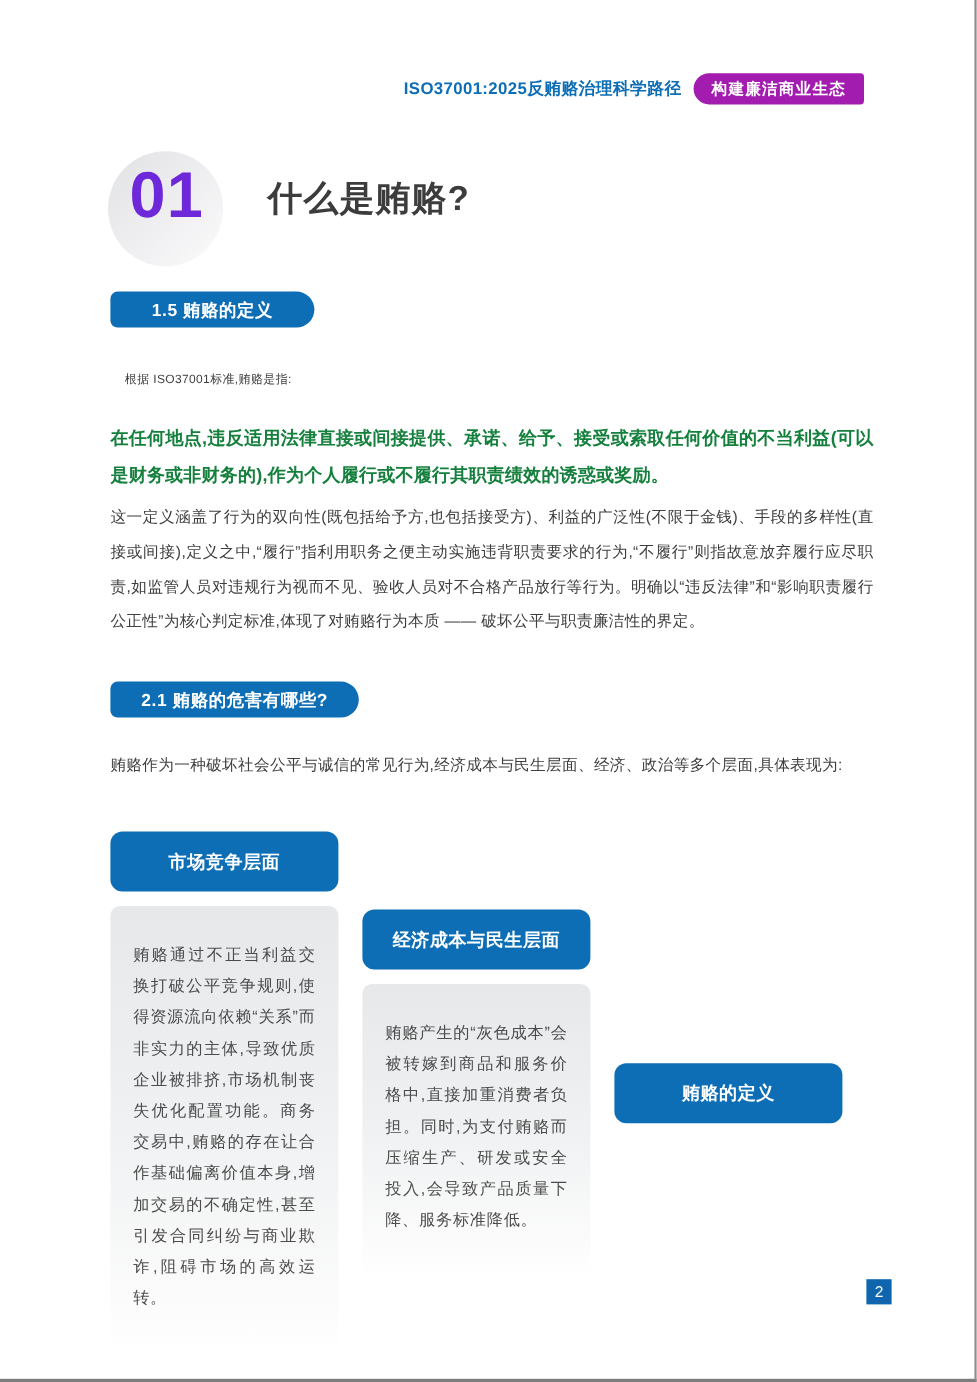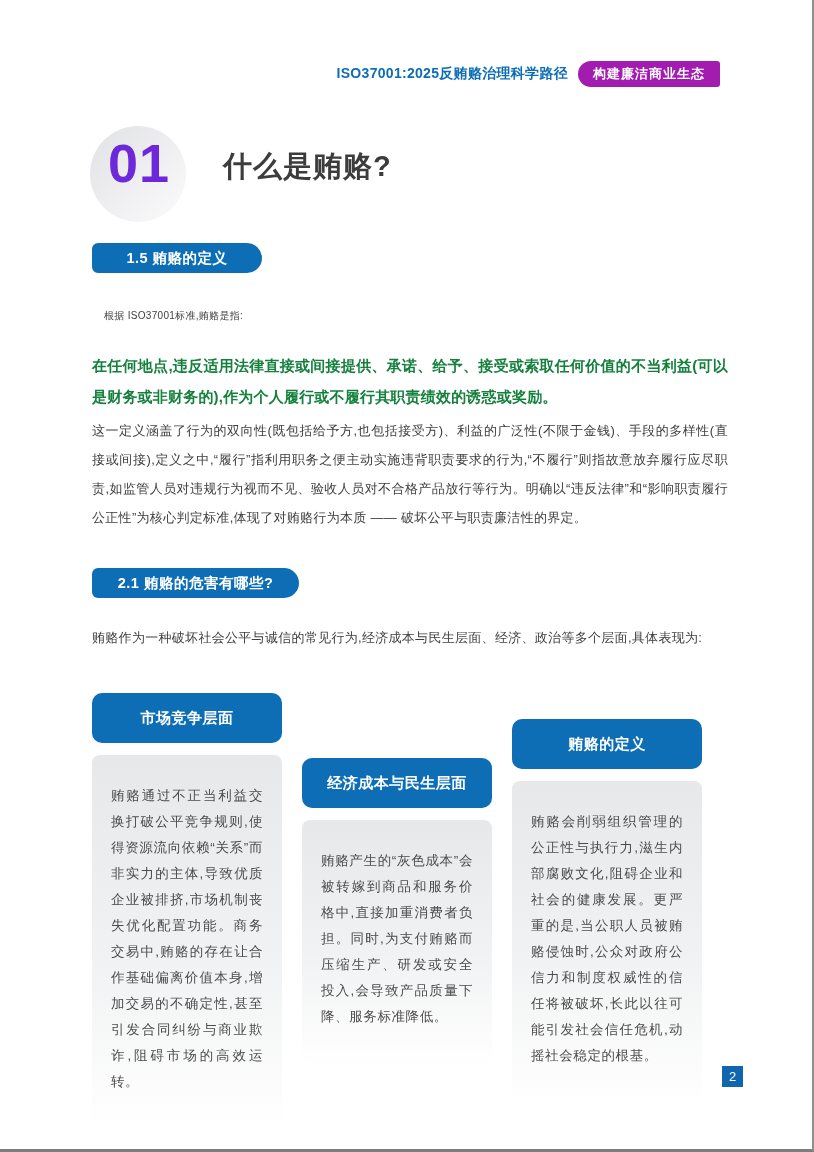--- a/index.html
+++ b/index.html
@@ -107,19 +107,18 @@
     <div class="card">
       <div class="card-header">市场竞争层面</div>
       <div class="card-body">贿赂通过不正当利益交换打破公平竞争规则,使得资源流向依赖“关系”而非实力的主体,导致优质企业被排挤,市场机制丧失优化配置功能。商务交易中,贿赂的存在让合作基础偏离价值本身,增加交易的不确定性,甚至引发合同纠纷与商业欺诈,阻碍市场的高效运转。</div>
     </div>
     <div class="card">
       <div class="card-header">经济成本与民生层面</div>
       <div class="card-body">贿赂产生的“灰色成本”会被转嫁到商品和服务价格中,直接加重消费者负担。同时,为支付贿赂而压缩生产、研发或安全投入,会导致产品质量下降、服务标准降低。</div>
     </div>
     <div class="card">
       <div class="card-header">贿赂的定义</div>
-      <div class="card-body">贿赂会削弱组织管理的公正性与执行力,滋生内部腐败文化,阻碍企业和社会的健康发展。更严重的是,当公职人员被贿赂侵蚀时,公众对政府公信力和制度权威性的信任将被破坏,长此以往可能引发社会信任危机,动摇社会稳定的根基。</div>
     </div>
   </div>
 
   <div class="page-num">2</div>
 
 </div>
 
 </body></html>

